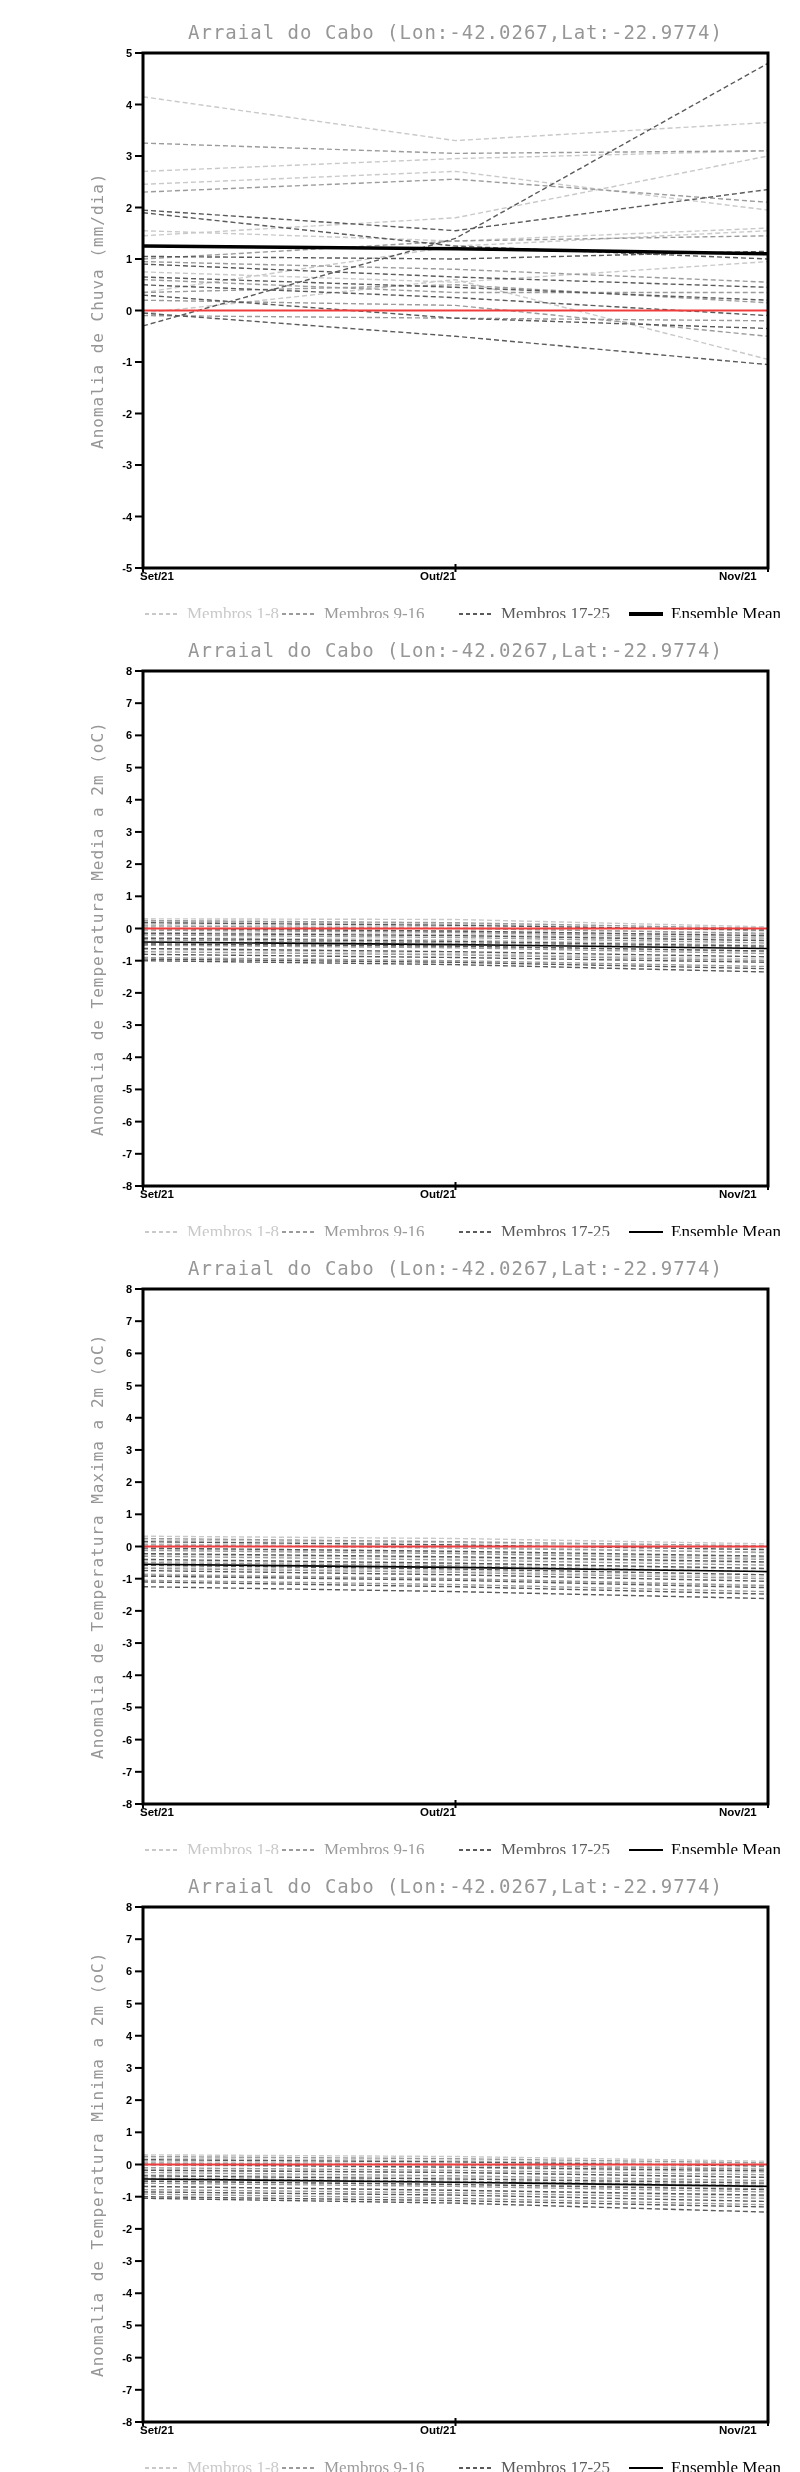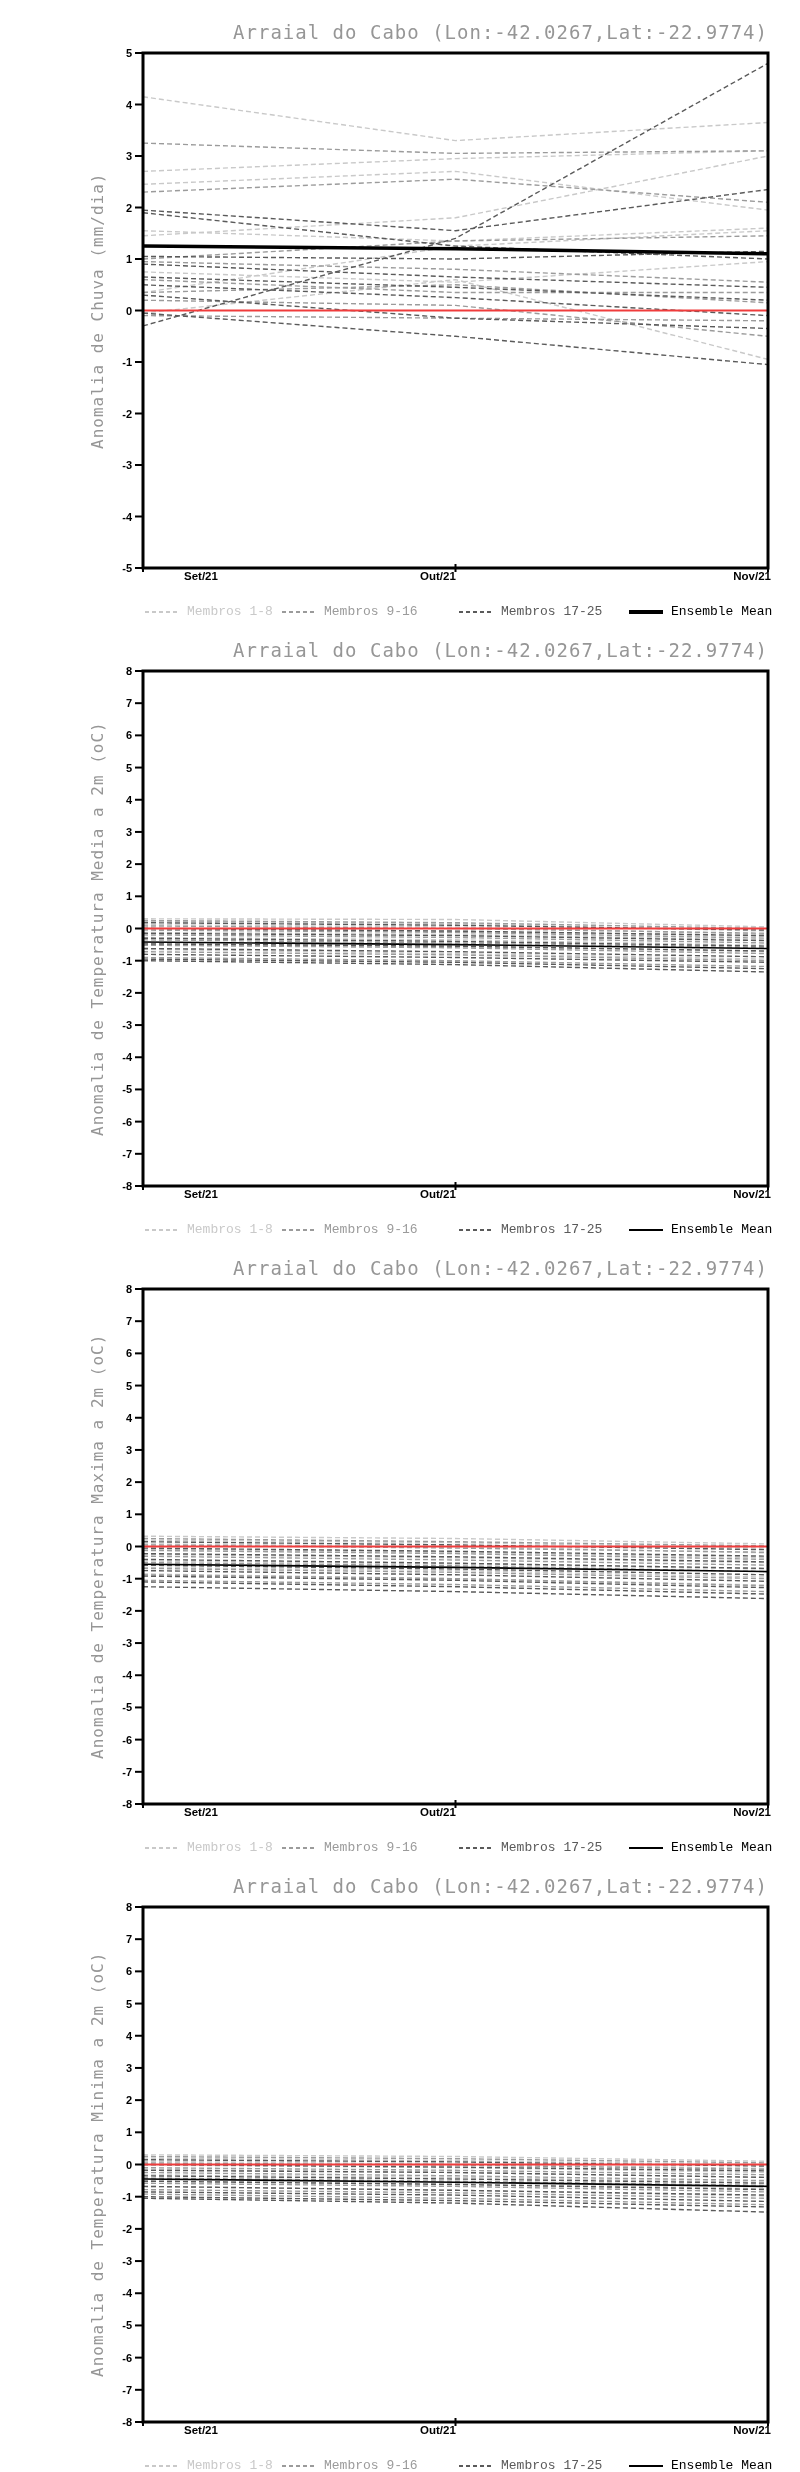--- a/index.html
+++ b/index.html
@@ -1,37 +1,37 @@
 <!DOCTYPE html>
 <html><head>
 <meta charset="utf-8">
 <style>
   html,body{margin:0;padding:0;background:#ffffff;}
   body{width:800px;height:2472px;overflow:hidden;font-family:"Liberation Sans",sans-serif;}
   .chart-block{position:relative;width:800px;height:618px;background:#ffffff;}
   .chart-title{
-    position:absolute;left:143px;top:21px;width:625px;text-align:right;
+    position:absolute;left:143px;top:21px;width:625px;text-align:center;
     font-family:"DejaVu Sans Mono",monospace;font-size:19px;letter-spacing:1px;
     color:#969696;white-space:nowrap;
   }
   .ylabel{
     position:absolute;left:88px;top:53px;height:515px;width:26px;
     writing-mode:vertical-rl;transform:rotate(180deg);text-align:center;
     font-family:"DejaVu Sans Mono",monospace;font-size:16px;letter-spacing:1px;
     color:#969696;white-space:nowrap;
   }
   svg.plot{position:absolute;left:0;top:0;width:800px;height:618px;display:block;}
   .ticklab{font-family:"Liberation Sans",sans-serif;font-weight:bold;font-size:11px;fill:#000000;}
   .xlabel{position:absolute;top:570px;font-weight:bold;font-size:11.5px;color:#000000;width:70px;white-space:nowrap;}
-  .xl-left{left:140px;text-align:left;margin-left:44px;}
+  .xl-left{left:140px;text-align:left;}
   .xl-mid{left:420px;}
-  .xl-right{left:701px;text-align:right;}
+  .xl-right{left:719px;}
   .legend-item{
     position:absolute;top:604px;display:flex;align-items:center;gap:8px;
-    font-family:Liberation Mono, monospace;font-size:13px;white-space:nowrap;
+    font-family:Liberation Serif, serif;font-size:17px;white-space:nowrap;
   }
   .li-0{left:145px}.li-1{left:282px}.li-2{left:459px}.li-3{left:629px}
   .dash-sample{width:34px;height:2px;background:repeating-linear-gradient(90deg,currentColor 0 4px,transparent 4px 7px);}
   .mean-sample{width:34px;height:2px;background:#000;}
   .thick .mean-sample{height:4px;}
 </style>
 </head>
 <body>
 
 <section class="chart-block thick">

